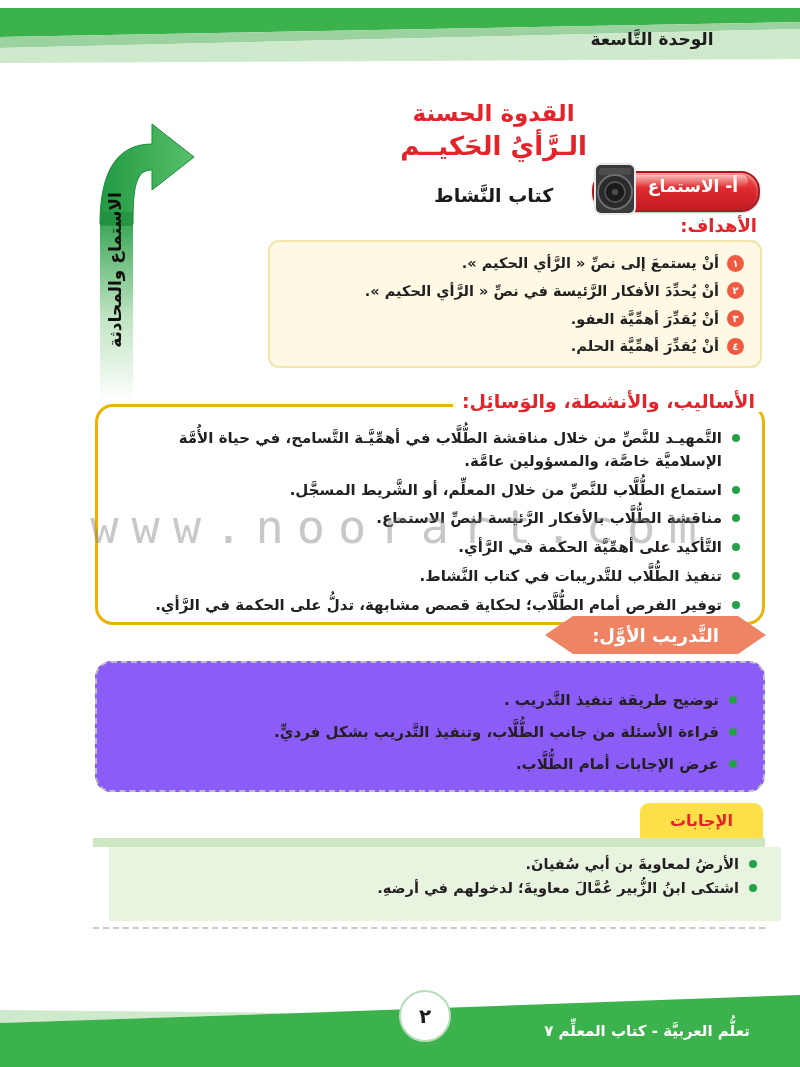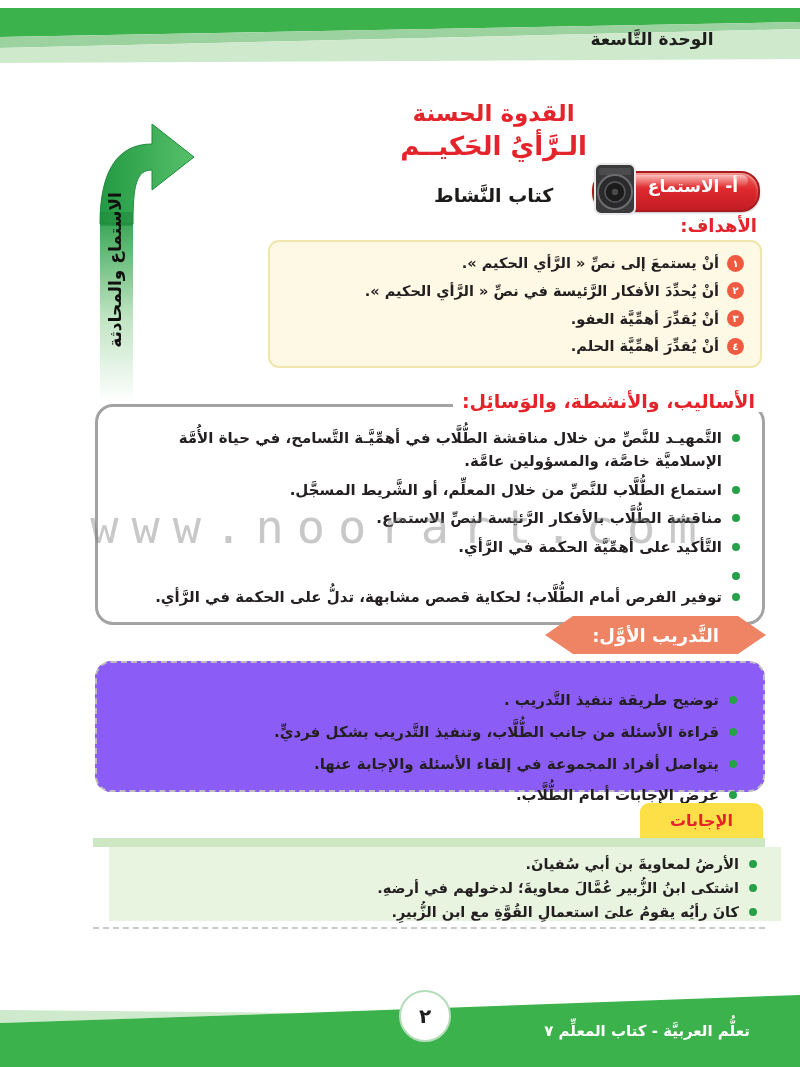--- a/index.html
+++ b/index.html
@@ -67,21 +67,21 @@
   .obj-row{display:flex;direction:rtl;align-items:center;margin-bottom:7.5px;}
   .num-circle{
     flex:0 0 auto;width:17px;height:17px;border-radius:50%;background:#ef5b41;
     color:#fff;font-size:10px;font-weight:bold;line-height:17px;text-align:center;margin-left:8px;
   }
   .obj-text{font-size:14.5px;font-weight:bold;color:#231f20;line-height:1.4;}
 
   
   .methods-box{
     position:absolute;left:95px;top:404px;width:670px;height:221px;box-sizing:border-box;
-    background:#ffffff;border:3px solid #a3a3a3;border-radius:18px;
+    background:#ffffff;border:3px solid #eab308;border-radius:18px;
     padding:20px 22px 16px 18px;direction:rtl;z-index:1;
   }
   .bullet-row{display:flex;direction:rtl;margin-bottom:6px;}
   .bullet-dot{
     flex:0 0 auto;width:8px;height:8px;border-radius:50%;background:#27a04a;
     margin-left:10px;margin-top:7px;
   }
   .bullet-text{font-size:15px;font-weight:bold;color:#231f20;line-height:1.52;}
 
   
@@ -232,20 +232,21 @@
       <span class="bullet-text">مناقشة الطُّلَّاب بالأفكار الرَّئيسة لنصِّ الاستماع.</span>
     </div>
 
     <div class="bullet-row">
       <span class="bullet-dot"></span>
       <span class="bullet-text">التَّأكيد على أهمِّيَّة الحكمة في الرَّأي.</span>
     </div>
 
     <div class="bullet-row">
       <span class="bullet-dot"></span>
+      <span class="bullet-text">تنفيذ الطُّلَّاب للتَّدريبات في كتاب النَّشاط.</span>
     </div>
 
     <div class="bullet-row">
       <span class="bullet-dot"></span>
       <span class="bullet-text">توفير الفرص أمام الطُّلَّاب؛ لحكاية قصص مشابهة، تدلُّ على الحكمة في الرَّأي.</span>
     </div>
   </div>
 
 <div class="training-badge">
   <span class="training-badge-label">التَّدريب الأوَّل:</span>
@@ -256,24 +257,20 @@
     <div class="bullet-row">
       <span class="bullet-dot"></span>
       <span class="bullet-text">توضيح طريقة تنفيذ التَّدريب .</span>
     </div>
 
     <div class="bullet-row">
       <span class="bullet-dot"></span>
       <span class="bullet-text">قراءة الأسئلة من جانب الطُّلَّاب، وتنفيذ التَّدريب بشكل فرديٍّ.</span>
     </div>
 
-    <div class="bullet-row">
-      <span class="bullet-dot"></span>
-      <span class="bullet-text">يتواصل أفراد المجموعة في إلقاء الأسئلة والإجابة عنها.</span>
-    </div>
 
     <div class="bullet-row">
       <span class="bullet-dot"></span>
       <span class="bullet-text">عرض الإجابات أمام الطُّلَّاب.</span>
     </div>
   </div>
 
 <div class="answers-tab">
   <span class="answers-tab-label">الإجابات</span>
 </div>
@@ -283,24 +280,20 @@
     <div class="bullet-row">
       <span class="bullet-dot"></span>
       <span class="bullet-text">الأرضُ لمعاويةَ بن أبي سُفيانَ.</span>
     </div>
 
     <div class="bullet-row">
       <span class="bullet-dot"></span>
       <span class="bullet-text">اشتكى ابنُ الزُّبير عُمَّالَ معاويةَ؛ لدخولهم في أرضهِ.</span>
     </div>
 
-    <div class="bullet-row">
-      <span class="bullet-dot"></span>
-      <span class="bullet-text">كانَ رأيُه يقومُ علىَ استعمالِ القُوَّةِ مع ابن الزُّبيرِ.</span>
-    </div>
   </div>
 
 <div class="dashed-separator"></div>
 
 <div class="watermark">www.noorart.com</div>
 
 <svg id="footer-svg" width="800" height="75" viewBox="0 0 800 75">
 
   <polygon points="0,18 300,21 0,31" fill="#cfe9cd"></polygon>
   <polygon points="0,31 300,21 800,3 800,75 0,75" fill="#3cb24c"></polygon>

